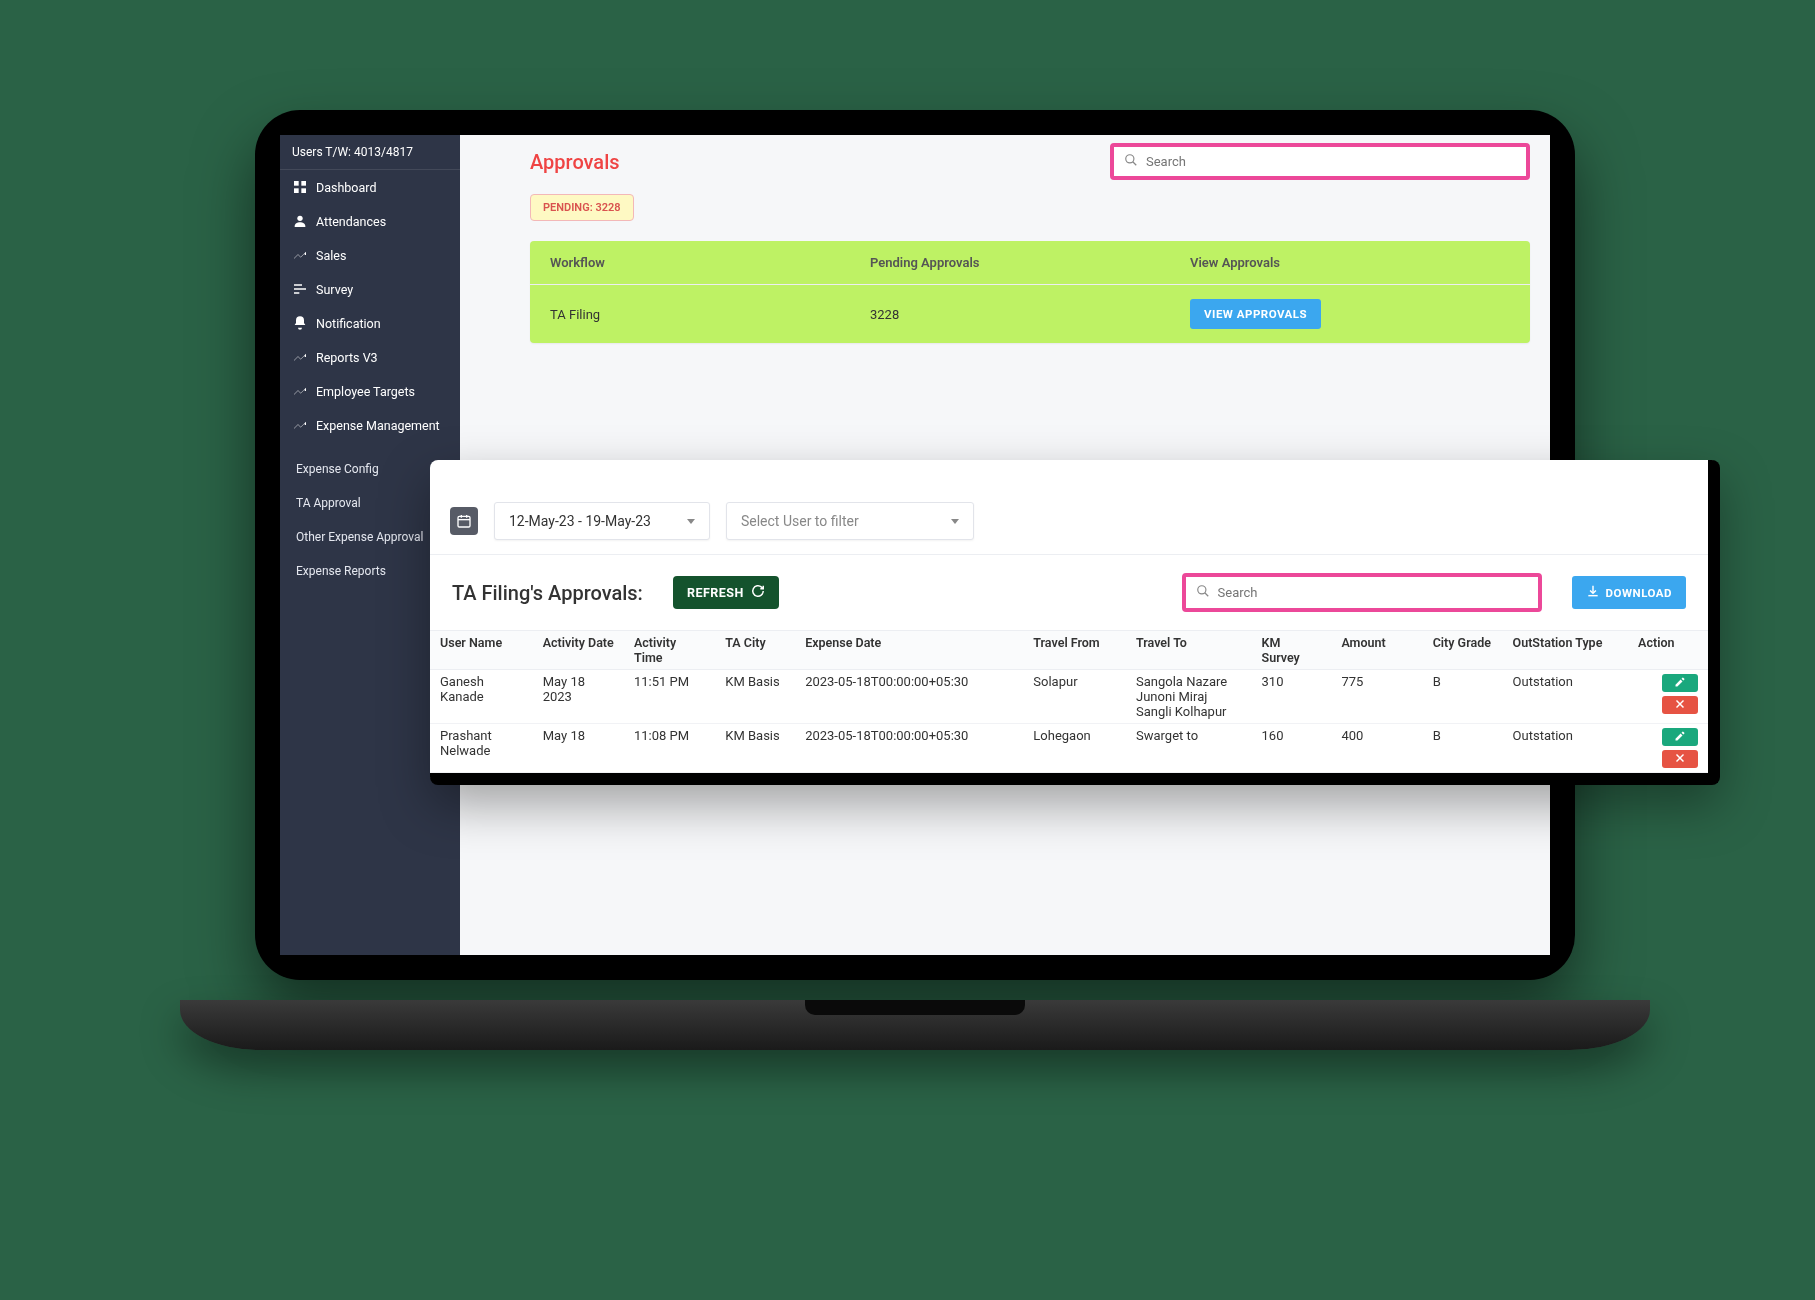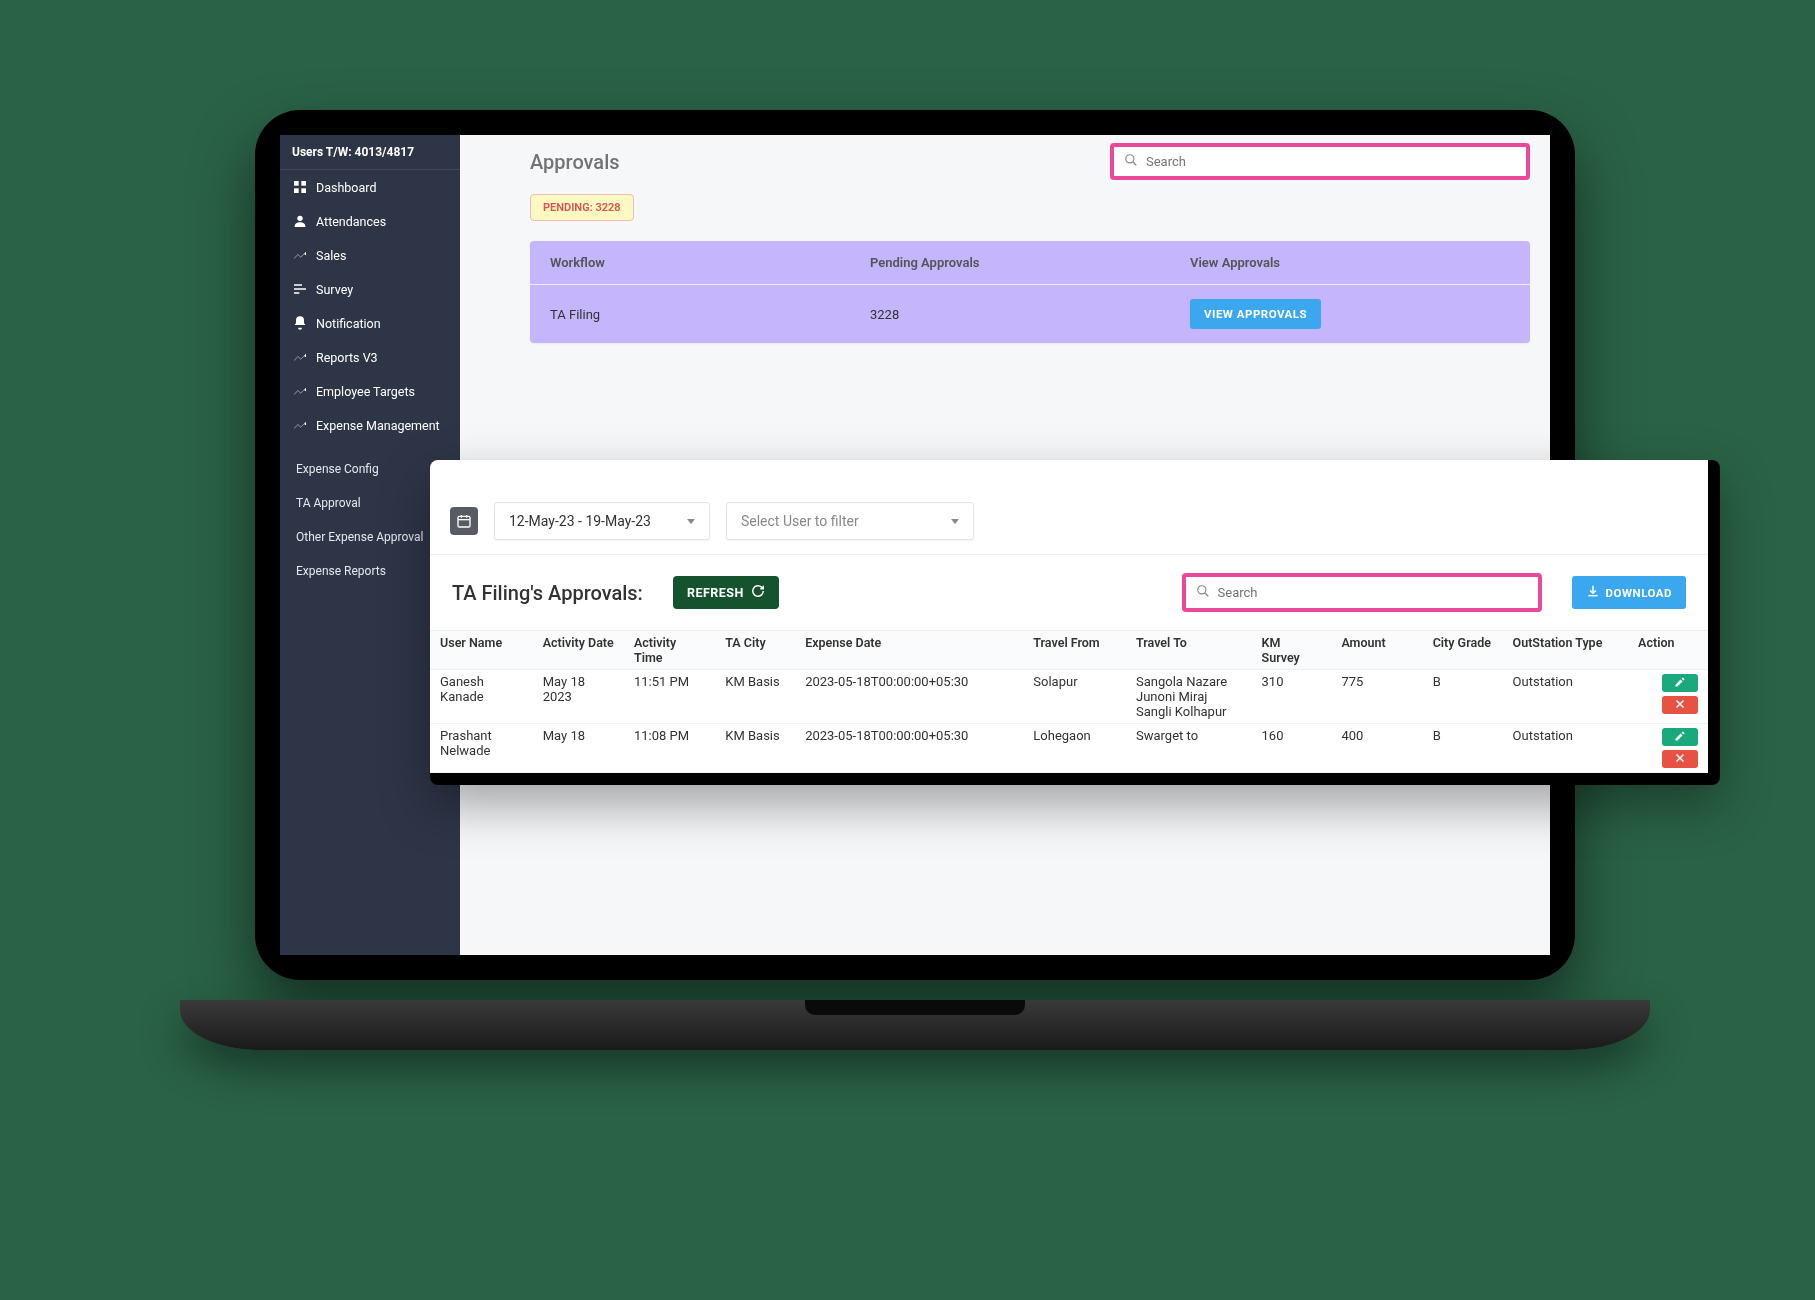--- a/index.html
+++ b/index.html
@@ -56,53 +56,53 @@
   .sidebar {
     width: 180px;
     background: #2e3547;
     color: #fff;
     display: flex;
     flex-direction: column;
   }
   .sidebar-header {
     padding: 10px 12px;
     font-size: 12px;
-    font-weight: 700;
+    font-weight: 400;
     border-bottom: 1px solid rgba(255,255,255,0.1);
   }
   .sidebar-item {
     display: flex;
     align-items: center;
     gap: 8px;
     padding: 9px 12px;
     font-size: 12.5px;
     cursor: pointer;
   }
   .sidebar-item .ic { width: 16px; height: 16px; display: inline-flex; align-items: center; justify-content: center; fill: #fff; }
   .sidebar-sub { padding: 10px 12px 10px 16px; font-size: 12px; cursor: pointer; color: #e4e7ef; }
 
   .main { flex: 1; background: #f6f7f9; padding: 0 20px 20px 70px; position: relative; }
   .approvals-head { display: flex; align-items: center; justify-content: space-between; padding: 8px 0 14px; }
-  .approvals-head h2 { font-size: 20px; font-weight: 500; color: #737373; }
+  .approvals-head h2 { font-size: 20px; font-weight: 500; color: #ef4444; }
   .search-wrap { display: flex; align-items: center; gap: 8px; border: 4px solid #ec4899; border-radius: 4px; background: #fff; padding: 6px 10px; width: 420px; }
   .search-wrap input { border: none; outline: none; flex: 1; font-size: 13px; color: #333; background: transparent; }
 
   .pending-chip {
     display: inline-block;
     border: 1px solid #f3b8b8;
     color: #d9534f;
     background: #fef9c3;
     border-radius: 4px;
     padding: 6px 12px;
     font-size: 11px;
     font-weight: 600;
   }
 
   .card {
-    background: #c4b5fd;
+    background: #bef264;
     border-radius: 4px;
     box-shadow: 0 1px 2px rgba(0,0,0,0.06);
     margin-top: 20px;
   }
   .wf-head, .wf-row {
     display: grid;
     grid-template-columns: 1fr 1fr 1fr;
     padding: 14px 20px;
     align-items: center;
   }

